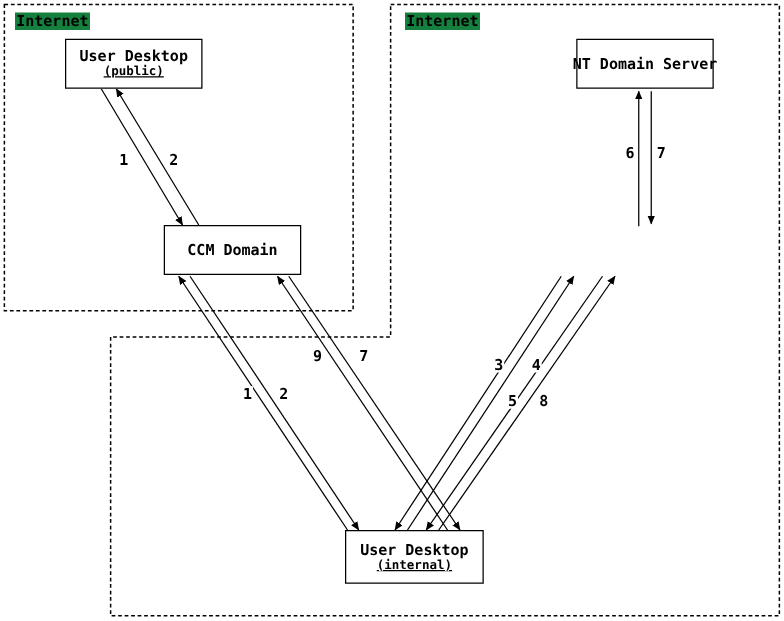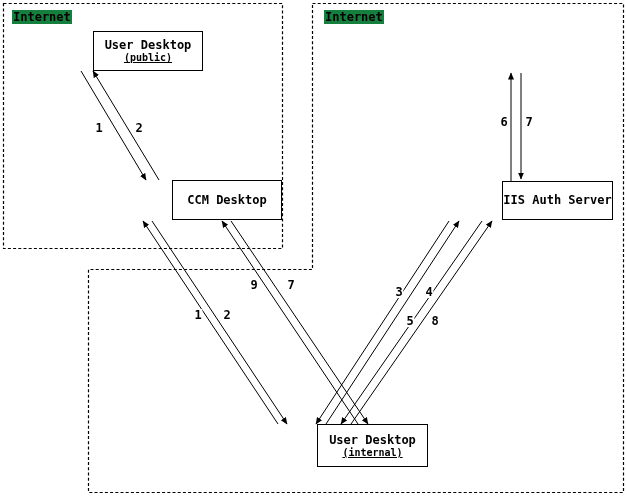--- a/index.html
+++ b/index.html
@@ -9,21 +9,20 @@
   }
   .stage svg{position:absolute;left:0;top:0;}
   .region-label{
     position:absolute;font-size:12px;font-weight:bold;letter-spacing:0px;
     white-space:nowrap;background:#15803d;padding:0 1px;
   }
   .node{
     position:absolute;box-sizing:border-box;border:1.5px solid #000;background:#fff;
     display:flex;flex-direction:column;align-items:center;justify-content:center;
     text-align:center;
-    margin-left:41px;
   }
   .node-title{font-size:12px;font-weight:bold;line-height:13px;white-space:nowrap;}
   .node-sub{font-size:10px;font-weight:bold;line-height:11px;white-space:nowrap;text-decoration:underline;}
   .num{
     position:absolute;transform:translate(-50%,-50%);
     font-size:12px;font-weight:bold;line-height:12px;white-space:nowrap;
     background:#fff;padding:0 1px;
   }
 </style>
 </head>
@@ -62,27 +61,27 @@
 
   <div class="region-label" style="left:12px;top:10px">Internet</div>
   <div class="region-label" style="left:324px;top:10px">Internet</div>
 
   <div class="node" style="left:52px;top:31px;width:110px;height:40px">
     <div class="node-title">User Desktop</div>
     <div class="node-sub">(public)</div>
   </div>
 
   <div class="node" style="left:131px;top:180px;width:110px;height:40px">
-    <div class="node-title">CCM Desktop</div>
+    <div class="node-title">CCM Domain</div>
   </div>
 
+  <div class="node" style="left:461px;top:31px;width:110px;height:40px">
+    <div class="node-title">NT Domain Server</div>
+  </div>
 
-  <div class="node" style="left:461px;top:181px;width:111px;height:39px">
-    <div class="node-title">IIS Auth Server</div>
-  </div>
 
   <div class="node" style="left:276px;top:424px;width:111px;height:43px">
     <div class="node-title">User Desktop</div>
     <div class="node-sub">(internal)</div>
   </div>
 
   <div class="num" style="left:99px;top:128px">1</div>
   <div class="num" style="left:139px;top:128px">2</div>
 
   <div class="num" style="left:198px;top:315px">1</div>

